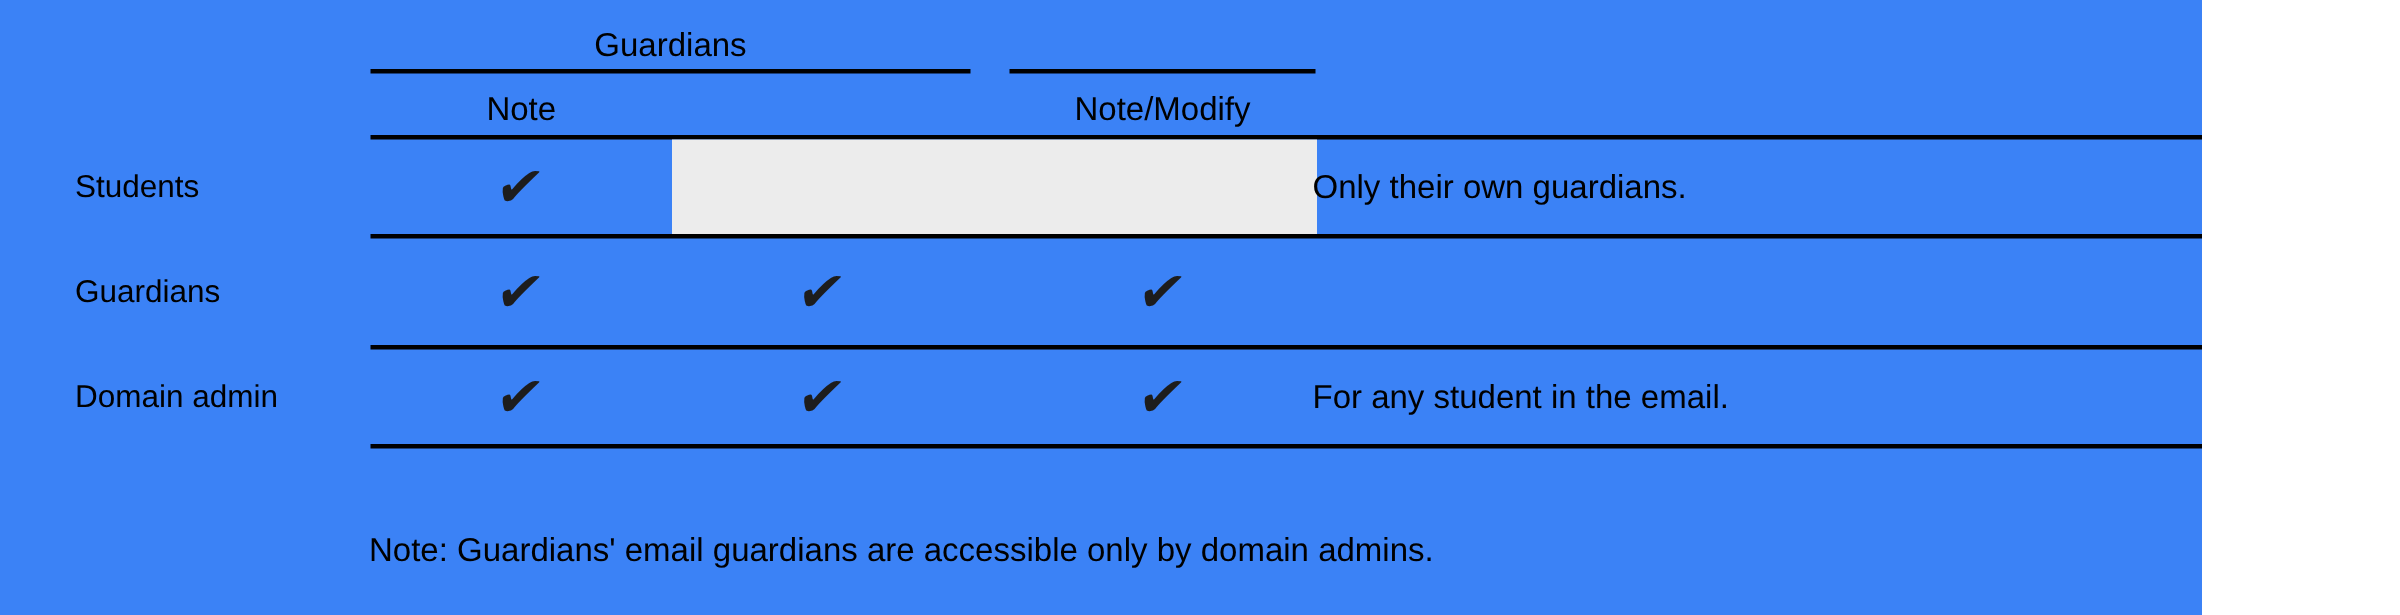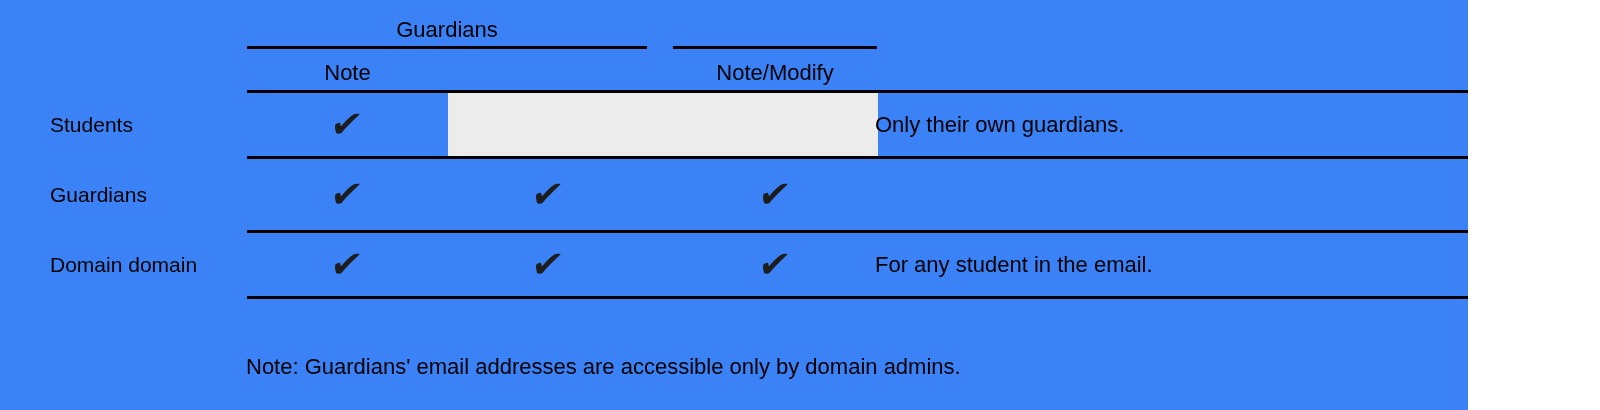--- a/index.html
+++ b/index.html
@@ -134,28 +134,28 @@
     </div>
     <div class="check-cell check-col-gmod">
       <span class="check-glyph">✔</span>
     </div>
     <div class="check-cell check-col-inv">
       <span class="check-glyph">✔</span>
     </div>
   </div>
 
   <div class="row-band row-admin">
-    <div class="row-label vcenter">Domain domain</div>
+    <div class="row-label vcenter">Domain admin</div>
     <div class="check-cell check-col-gview">
       <span class="check-glyph">✔</span>
     </div>
     <div class="check-cell check-col-gmod">
       <span class="check-glyph">✔</span>
     </div>
     <div class="check-cell check-col-inv">
       <span class="check-glyph">✔</span>
     </div>
     <div class="note-cell vcenter">For any student in the email.</div>
   </div>
 
-  <div class="footnote">Note: Guardians' email addresses are accessible only by domain admins.</div>
+  <div class="footnote">Note: Guardians' email guardians are accessible only by domain admins.</div>
 
 </div>
 
 </body></html>

